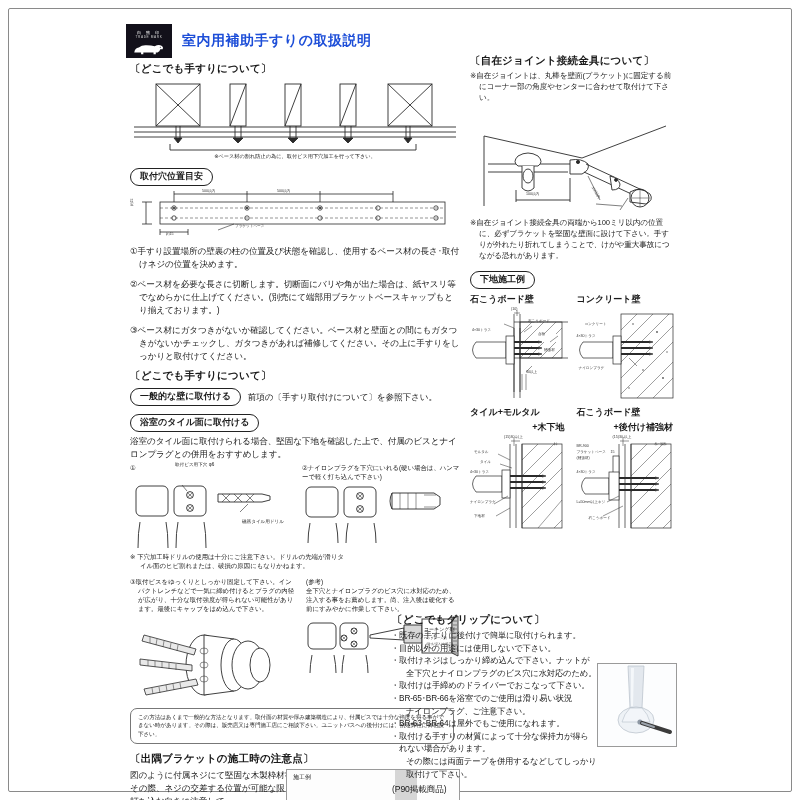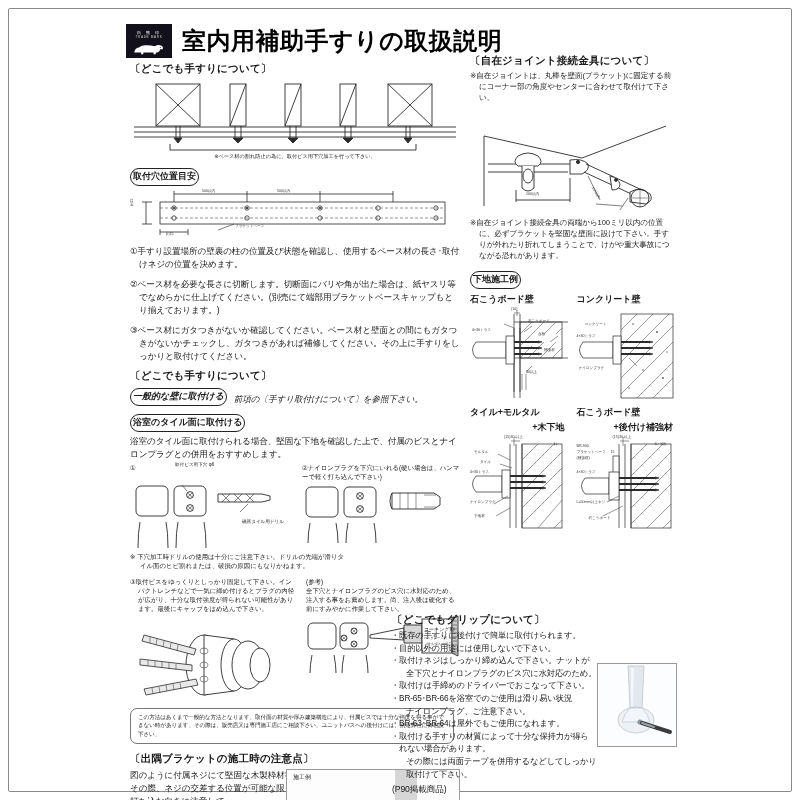--- a/index.html
+++ b/index.html
@@ -19,33 +19,33 @@
   .header{position:absolute;left:126px;top:24px;display:flex;align-items:center;gap:10px;}
   .logo{
     width:46px;height:34px;background:#12101a;position:relative;
     display:flex;flex-direction:column;align-items:center;justify-content:flex-end;
     padding-bottom:1px;box-sizing:border-box;
   }
   .logo-top{font-size:4px;color:#fff;letter-spacing:2px;line-height:5px;}
   .logo-sub{font-size:3.2px;color:#cfcfcf;letter-spacing:.6px;line-height:4px;}
   .logo-bear{width:34px;height:17px;margin-bottom:1px;}
   .title{
-    font-size:24px;font-weight:bold;color:#000000;letter-spacing:.5px;
+    font-size:14px;font-weight:bold;color:#1d4ed8;letter-spacing:.5px;
     font-family:"DejaVu Sans",sans-serif;
   }
 
   
   .sec-head{font-size:10.5px;font-weight:bold;letter-spacing:.2px;}
   .body-t{font-size:8.6px;line-height:13px;letter-spacing:-.1px;}
   .small-t{font-size:6.4px;line-height:9px;}
   .tiny-t{font-size:4.6px;line-height:6px;color:#222;}
   .micro-t{font-size:3.6px;line-height:4.6px;color:#333;}
   .pill{
     display:inline-block;border:1px solid #222;border-radius:9px;
-    padding:1px 2px 2px;font-size:9px;font-weight:bold;white-space:nowrap;
+    padding:1px 9px 2px;font-size:9px;font-weight:bold;white-space:nowrap;
   }
 
   
   .colL{position:absolute;left:130px;top:62px;width:330px;}
   .colR{position:absolute;left:470px;top:54px;width:205px;}
   .p{margin:5px 0 7px 0;}
   .p.hang{padding-left:9px;text-indent:-9px;}
 
   
   .draw{position:relative;}
@@ -181,21 +181,21 @@
     </div>
 
     <div class="body-t" style="margin-top:4px;">
       <p class="p hang">①手すり設置場所の壁裏の柱の位置及び状態を確認し、使用するベース材の長さ･取付けネジの位置を決めます。</p>
       <p class="p hang">②ベース材を必要な長さに切断します。切断面にバリや角が出た場合は、紙ヤスリ等でなめらかに仕上げてください。(別売にて端部用ブラケットベースキャップもとり揃えております。)</p>
       <p class="p hang">③ベース材にガタつきがないか確認してください。ベース材と壁面との間にもガタつきがないかチェックし、ガタつきがあれば補修してください。その上に手すりをしっかりと取付けてください。</p>
     </div>
 
     <div class="sec-head" style="margin-top:-1px;">〔どこでも手すりについて〕</div>
 
-    <div style="margin-top:5px;display:flex;align-items:flex-end;gap:7px;font-style:italic;">
+    <div style="margin-top:5px;display:flex;align-items:center;gap:7px;">
       <span class="pill">一般的な壁に取付ける</span>
       <span class="body-t">前項の〔手すり取付けについて〕を参照下さい。</span>
     </div>
 
     <div style="margin-top:5px;">
       <span class="pill">浴室のタイル面に取付ける</span>
     </div>
 
     <p class="p body-t" style="margin-top:3px;margin-bottom:2px;">浴室のタイル面に取付けられる場合、堅固な下地を確認した上で、付属のビスとナイロンプラグとの併用をおすすめします。</p>
 

